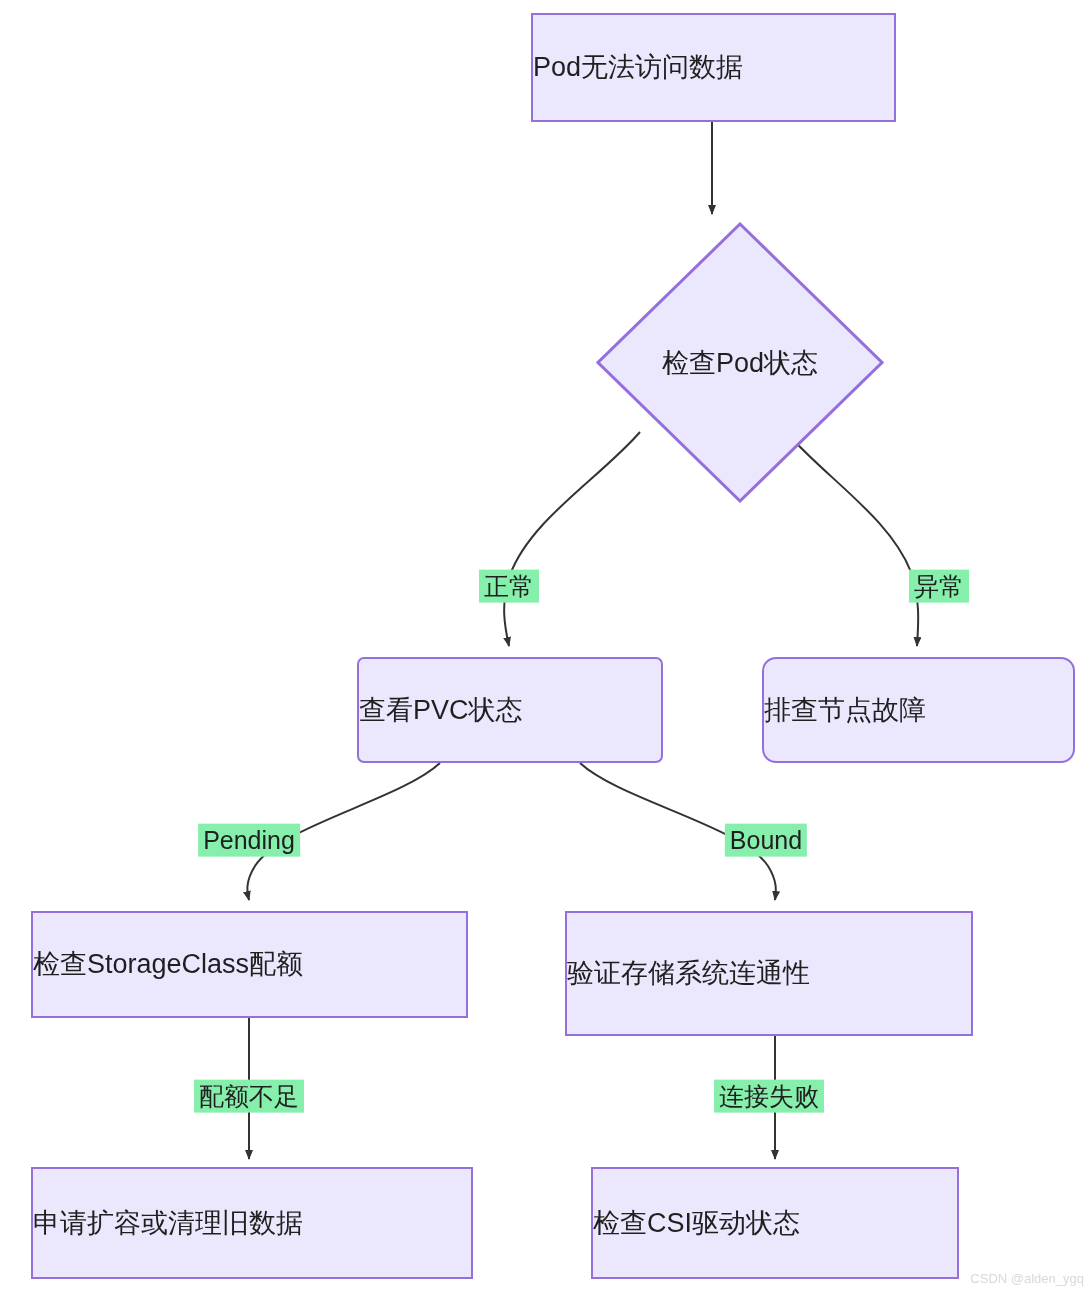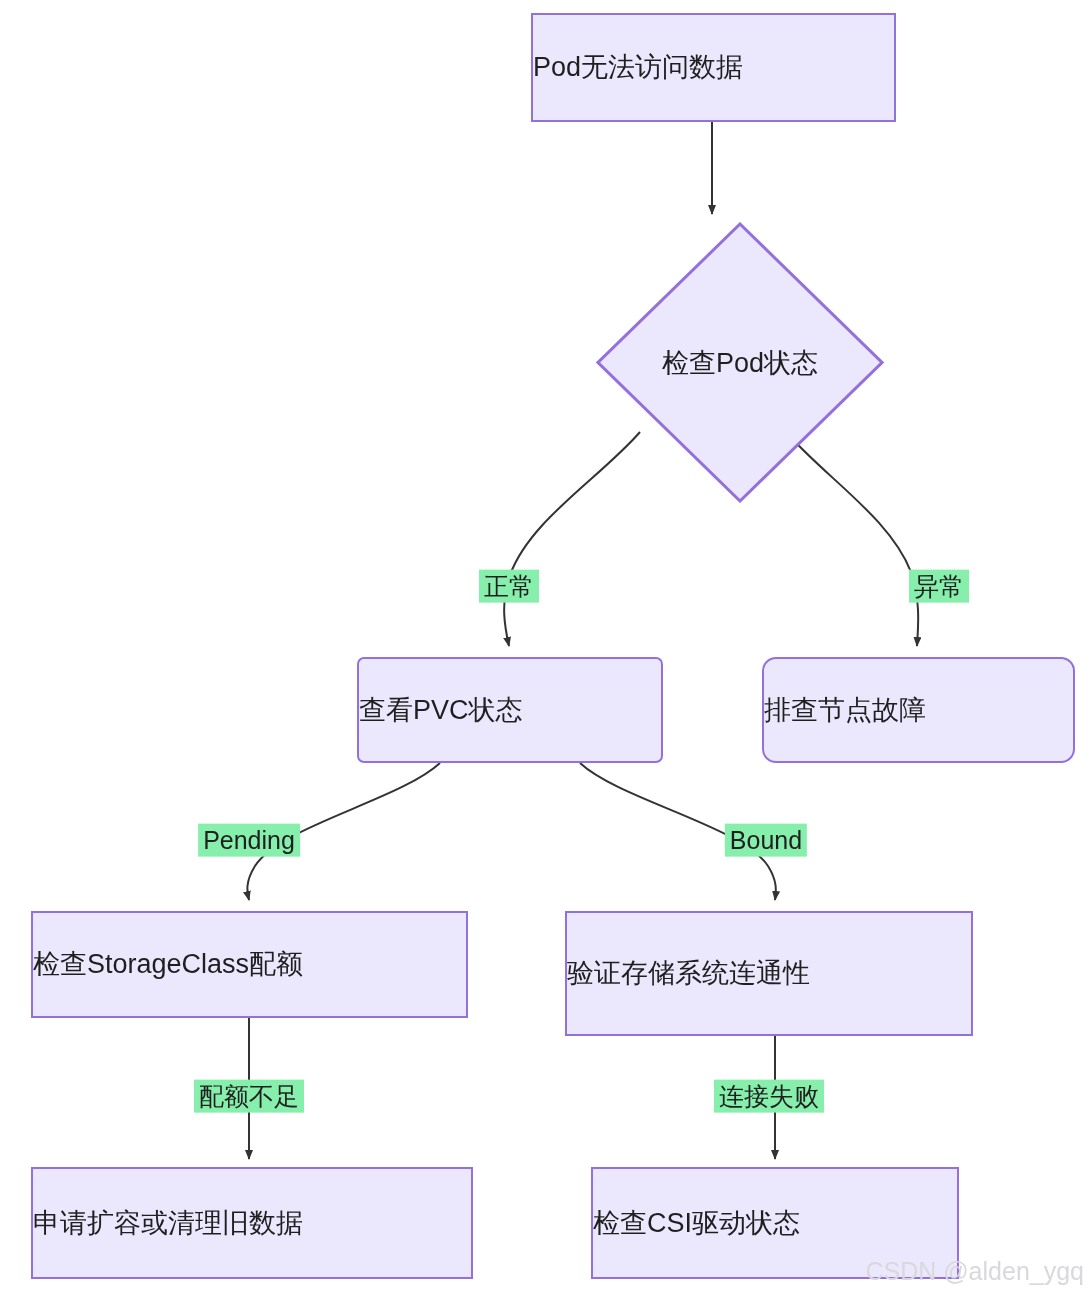--- a/index.html
+++ b/index.html
@@ -72,21 +72,21 @@
     line-height: 1.15;
     padding: 2px 5px;
     white-space: nowrap;
     transform: translate(-50%, -50%);
     z-index: 3;
   }
   .watermark {
     position: absolute;
     right: 6px;
     bottom: 8px;
-    font-size: 25px;
+    font-size: 13px;
     color: #d8d8dd;
     white-space: nowrap;
     z-index: 4;
     margin-left: 33px;
   }
 </style>
 </head>
 <body>
 
 <div id="diagram-root">

